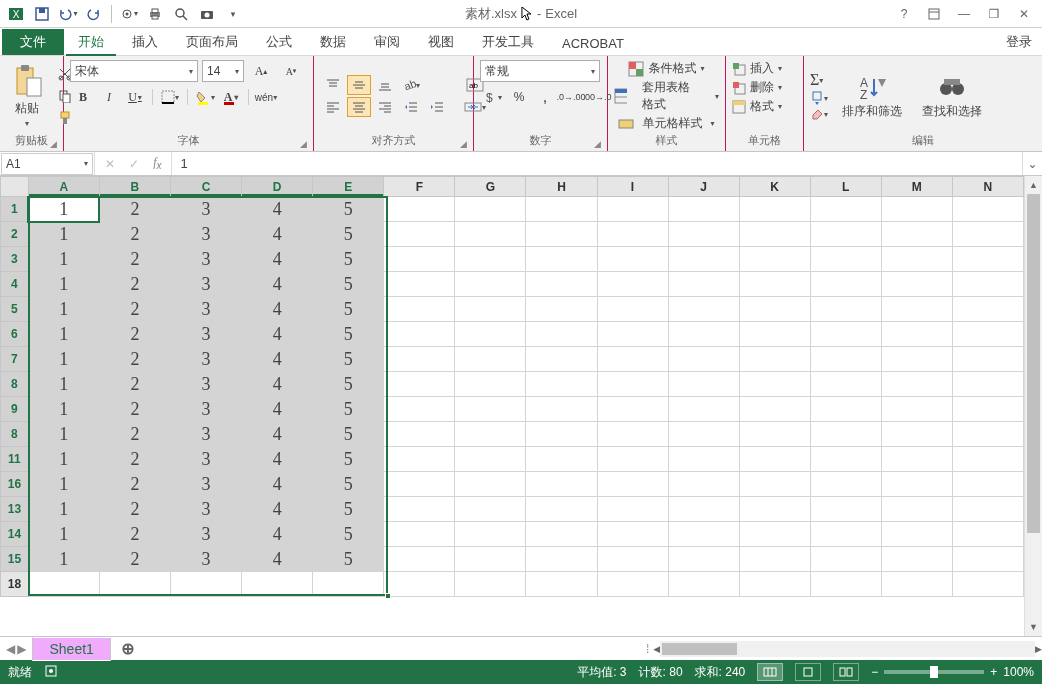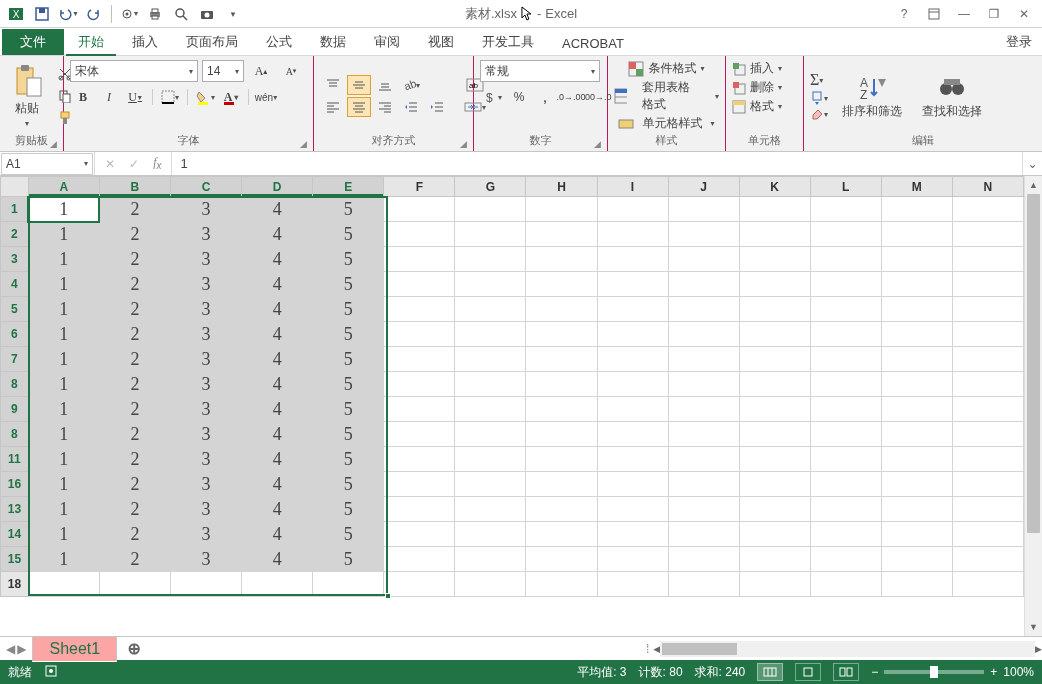--- a/index.html
+++ b/index.html
@@ -50,21 +50,21 @@
 td.cell.sel{background:#d4d4d4}
 td.cell.active{background:#fff;outline:2px solid #217346;outline-offset:-1px;position:relative;z-index:2}
 .selborder{position:absolute;border:2px solid #217346;pointer-events:none;z-index:3}
 .fillh{position:absolute;width:6px;height:6px;background:#217346;border:1px solid #fff;z-index:4}
 .vscroll{width:18px;background:#f0f0f0;border-left:1px solid #ddd;display:flex;flex-direction:column}
 .sbtn{height:18px;display:flex;align-items:center;justify-content:center;font-size:9px;color:#666}
 .strack{flex:1;background:#f0f0f0;position:relative}
 .sthumb{position:absolute;left:2px;right:2px;background:#c0c0c0;border-radius:1px}
 .tabstrip{height:24px;background:#fff;border-top:1px solid #c6c6c6;display:flex;align-items:center}
 .tsnav{display:flex;gap:2px;padding:0 6px;border-right:1px solid #ddd;height:100%;align-items:center;color:#888}
-.shtab{padding:3px 16px;border:1px solid #c6c6c6;border-top:none;background:#fca5a5;font-size:16px;margin-left:-1px;position:relative;top:1px}
+.shtab{padding:3px 16px;border:1px solid #c6c6c6;border-top:none;background:#f0abfc;font-size:14px;margin-left:-1px;position:relative;top:1px}
 .shtab.active{border-bottom-color:#fff;color:#217346}
 .addsh{width:22px;height:22px;display:flex;align-items:center;justify-content:center;color:#666;font-size:16px;font-weight:bold;margin-left:6px}
 .hscrollarea{flex:1;display:flex;align-items:center;margin-left:auto;max-width:400px}
 .hscroll{flex:1;height:16px;background:#f0f0f0;display:flex}
 .statusbar{height:24px;background:#217346;color:#fff;display:flex;align-items:center;font-size:12px;padding:0 8px;gap:12px}
 .statusbar .spacer{flex:1}
 .sview{width:26px;height:18px;border:1px solid rgba(255,255,255,.4);display:flex;align-items:center;justify-content:center;font-size:10px}
 .sview.active{background:rgba(255,255,255,.25)}
 .zoom{display:flex;align-items:center;gap:6px}
 .zslider{width:100px;height:4px;background:rgba(255,255,255,.4);position:relative}

